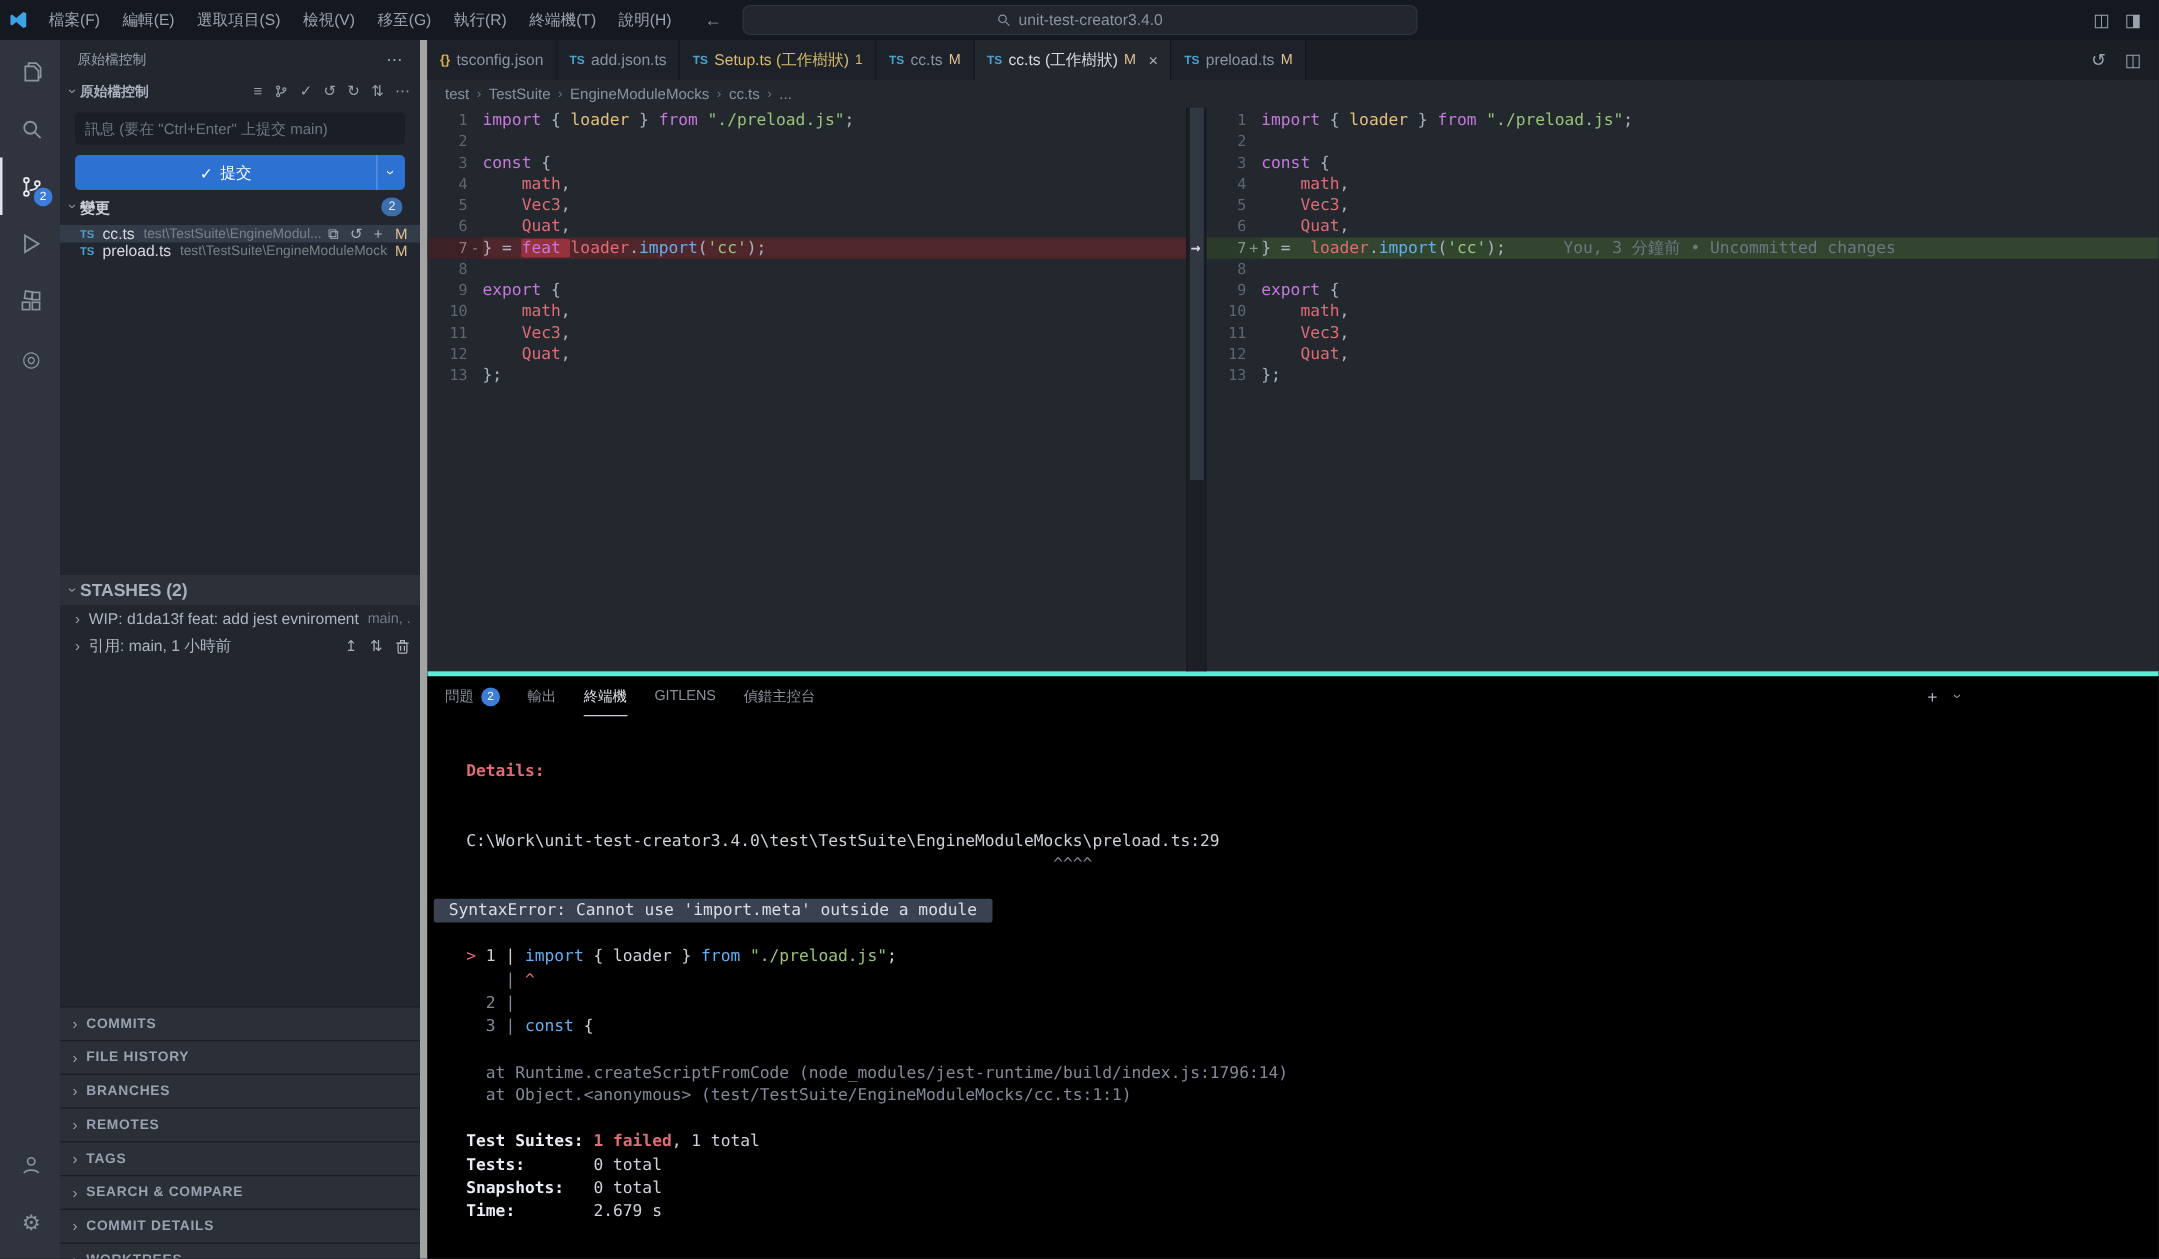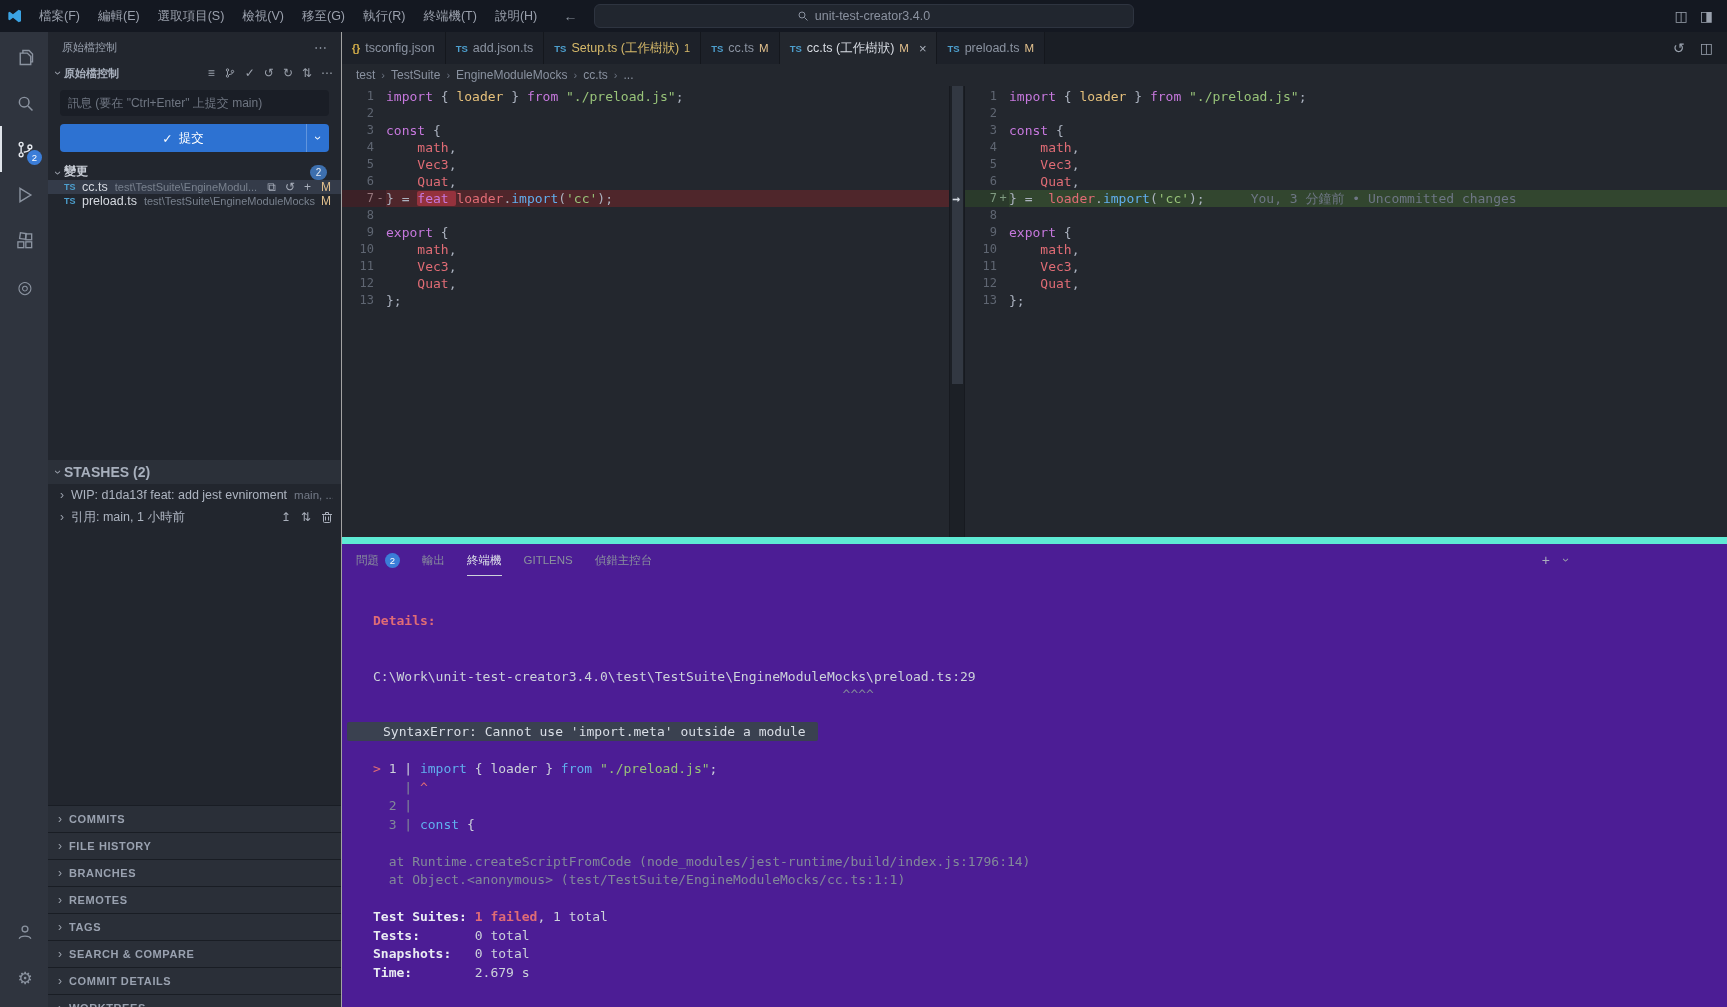--- a/index.html
+++ b/index.html
@@ -18,34 +18,34 @@
 
 .main{flex:1;display:flex;min-height:0}
 .activitybar{flex:0 0 48px;background:#2f343e;display:flex;flex-direction:column;align-items:center;padding-top:2px}
 .ab-item{width:48px;height:46px;display:flex;align-items:center;justify-content:center;color:#8b93a0;position:relative;cursor:pointer;border-left:2px solid transparent}
 .ab-item.active{color:#e6eaf0;border-left-color:#e0e4ea}
 .ab-badge{position:absolute;top:24px;left:25px;min-width:15px;height:15px;border-radius:8px;background:var(--accent);color:#fff;font-size:9.5px;display:flex;align-items:center;justify-content:center;padding:0 3px}
 .ab-bottom{margin-top:auto;display:flex;flex-direction:column;align-items:center;padding-bottom:6px}
 .glyph17{font-size:17px;line-height:1}
 
 
-.sidebar{flex:0 0 294px;background:#22262e;display:flex;flex-direction:column;overflow:hidden;border-right:1px solid #a3a3a3}
+.sidebar{flex:0 0 294px;background:#22262e;display:flex;flex-direction:column;overflow:hidden;border-right:6px solid #a3a3a3}
 .sb-title{flex:0 0 30px;display:flex;align-items:center;padding:0 14px;color:#9aa2af;font-size:11px}
 .sb-title .more{margin-left:auto;font-size:13px;color:#9aa2af;cursor:pointer}
 .scm-row{flex:0 0 22px;display:flex;align-items:center;padding:0 8px;gap:4px}
 .scm-label{font-weight:bold;font-size:11px;color:#aab2bf}
 .scm-tools{margin-left:auto;display:flex;gap:9px;align-items:center;color:#9aa0ab;font-size:12px}
 .scm-tools span{cursor:pointer}
 .commit-input{margin:6px 12px 0;height:26px;background:#1a1e26;border:none;border-radius:4px;color:#aab0bc;font-size:12px;padding:0 8px;outline:none}
 .commit-input::placeholder{color:#6f7682}
 .commit-btn{margin:8px 12px 0;height:28px;background:var(--commitBtn);border-radius:4px;display:flex;color:#fff;overflow:hidden;cursor:pointer}
 .cb-main{flex:1;display:flex;align-items:center;justify-content:center;gap:6px;font-size:12.5px}
 .cb-sep{width:1px;background:rgba(255,255,255,.25)}
 .cb-dd{width:22px;display:flex;align-items:center;justify-content:center}
-.tree-header{margin-top:6px;flex:0 0 22px;display:flex;align-items:flex-end;padding:0 8px;gap:4px;cursor:pointer}
+.tree-header{margin-top:6px;flex:0 0 22px;display:flex;align-items:flex-start;padding:0 8px;gap:4px;cursor:pointer}
 .th-label{font-weight:bold;font-size:12px;color:#c8cdd6}
 .th-badge{margin-left:auto;margin-right:6px;min-width:17px;height:15px;border-radius:8px;background:#3d6fae;color:#e8edf5;font-size:10px;display:flex;align-items:center;justify-content:center;padding:0 4px}
 .file-row{flex:0 0 22px;display:flex;align-items:center;padding-left:16px;cursor:pointer}
 .file-row.selected{background:#343b49}
 .fticon{color:#4d9fce;font-weight:bold;font-size:9px;width:18px}
 .fname{color:#d5d9e0;font-size:12.5px;white-space:nowrap}
 .fpath{color:#78808d;font-size:11px;margin-left:7px;flex:1;white-space:nowrap;overflow:hidden;min-width:0}
 .facts{display:flex;gap:9px;color:#aab0bc;font-size:12px;margin-right:4px}
 .facts span{cursor:pointer}
 .fmod{color:var(--modified);font-size:12px;margin:0 10px 0 6px}
@@ -101,37 +101,37 @@
 .c-kw{color:var(--kw)}
 .c-var{color:var(--variable)}
 .c-fn{color:var(--fn)}
 .c-str{color:var(--str)}
 .c-cls{color:var(--cls)}
 .c-def{color:var(--fg)}
 .c-kwx{color:var(--kw);background:var(--wordDel);border-radius:2px}
 .blame{color:#6e7685;margin-left:46px}
 
 
-.panel{flex:0 0 470px;border-top:7px solid #5eead4;display:flex;flex-direction:column;background:#4c1d95;overflow:hidden}
+.panel{flex:0 0 470px;border-top:4px solid #5eead4;display:flex;flex-direction:column;background:#000000;overflow:hidden}
 .panel-tabs{flex:0 0 32px;display:flex;align-items:center;padding-left:14px;gap:22px;position:relative}
 .ptab{display:flex;align-items:center;gap:6px;height:100%;color:#8a919d;font-size:11.5px;cursor:pointer;border-bottom:1px solid transparent;padding-top:1px}
 .ptab.active{color:#dce0e8;border-bottom-color:#cdd2da}
 .pbadge{min-width:15px;height:15px;border-radius:8px;background:var(--accent);color:#fff;font-size:9.5px;display:flex;align-items:center;justify-content:center;padding:0 3px}
 .panel-actions{position:absolute;right:160px;top:8px;display:flex;gap:13px;color:#aab0bc;font-size:14px}
 .panel-actions span{cursor:pointer}
 .terminal{flex:1;overflow:hidden;font-family:"DejaVu Sans Mono",monospace;font-size:13px;line-height:18.5px;padding:36px 0 0 31px;color:var(--tfg)}
 .t-row{white-space:pre;min-height:18.5px}
 .t-def{color:var(--tfg)}
 .t-dim{color:var(--tdim)}
 .t-red{color:var(--error)}
 .t-redb{color:var(--error);font-weight:bold}
 .t-blue{color:var(--fn)}
 .t-green{color:var(--str)}
 .t-boldw{color:var(--tbold);font-weight:bold}
-.t-hl{background:var(--thlbg);color:#d9dee6;padding:2px 12px 2px 36px;margin-left:-26px;border-radius:2px}
+.t-hl{background:var(--thlbg);color:#d9dee6;padding:2px 12px 2px 12px;margin-left:-26px;border-radius:2px}
 
 
 .chv{display:inline-block;transform:rotate(90deg);color:#9aa0ab;font-size:12px}
 .chr{display:inline-block;color:#9aa0ab;font-size:12px}
 svg{display:block}
 </style>
 </head>
 <body>
 
 <div class="app">

